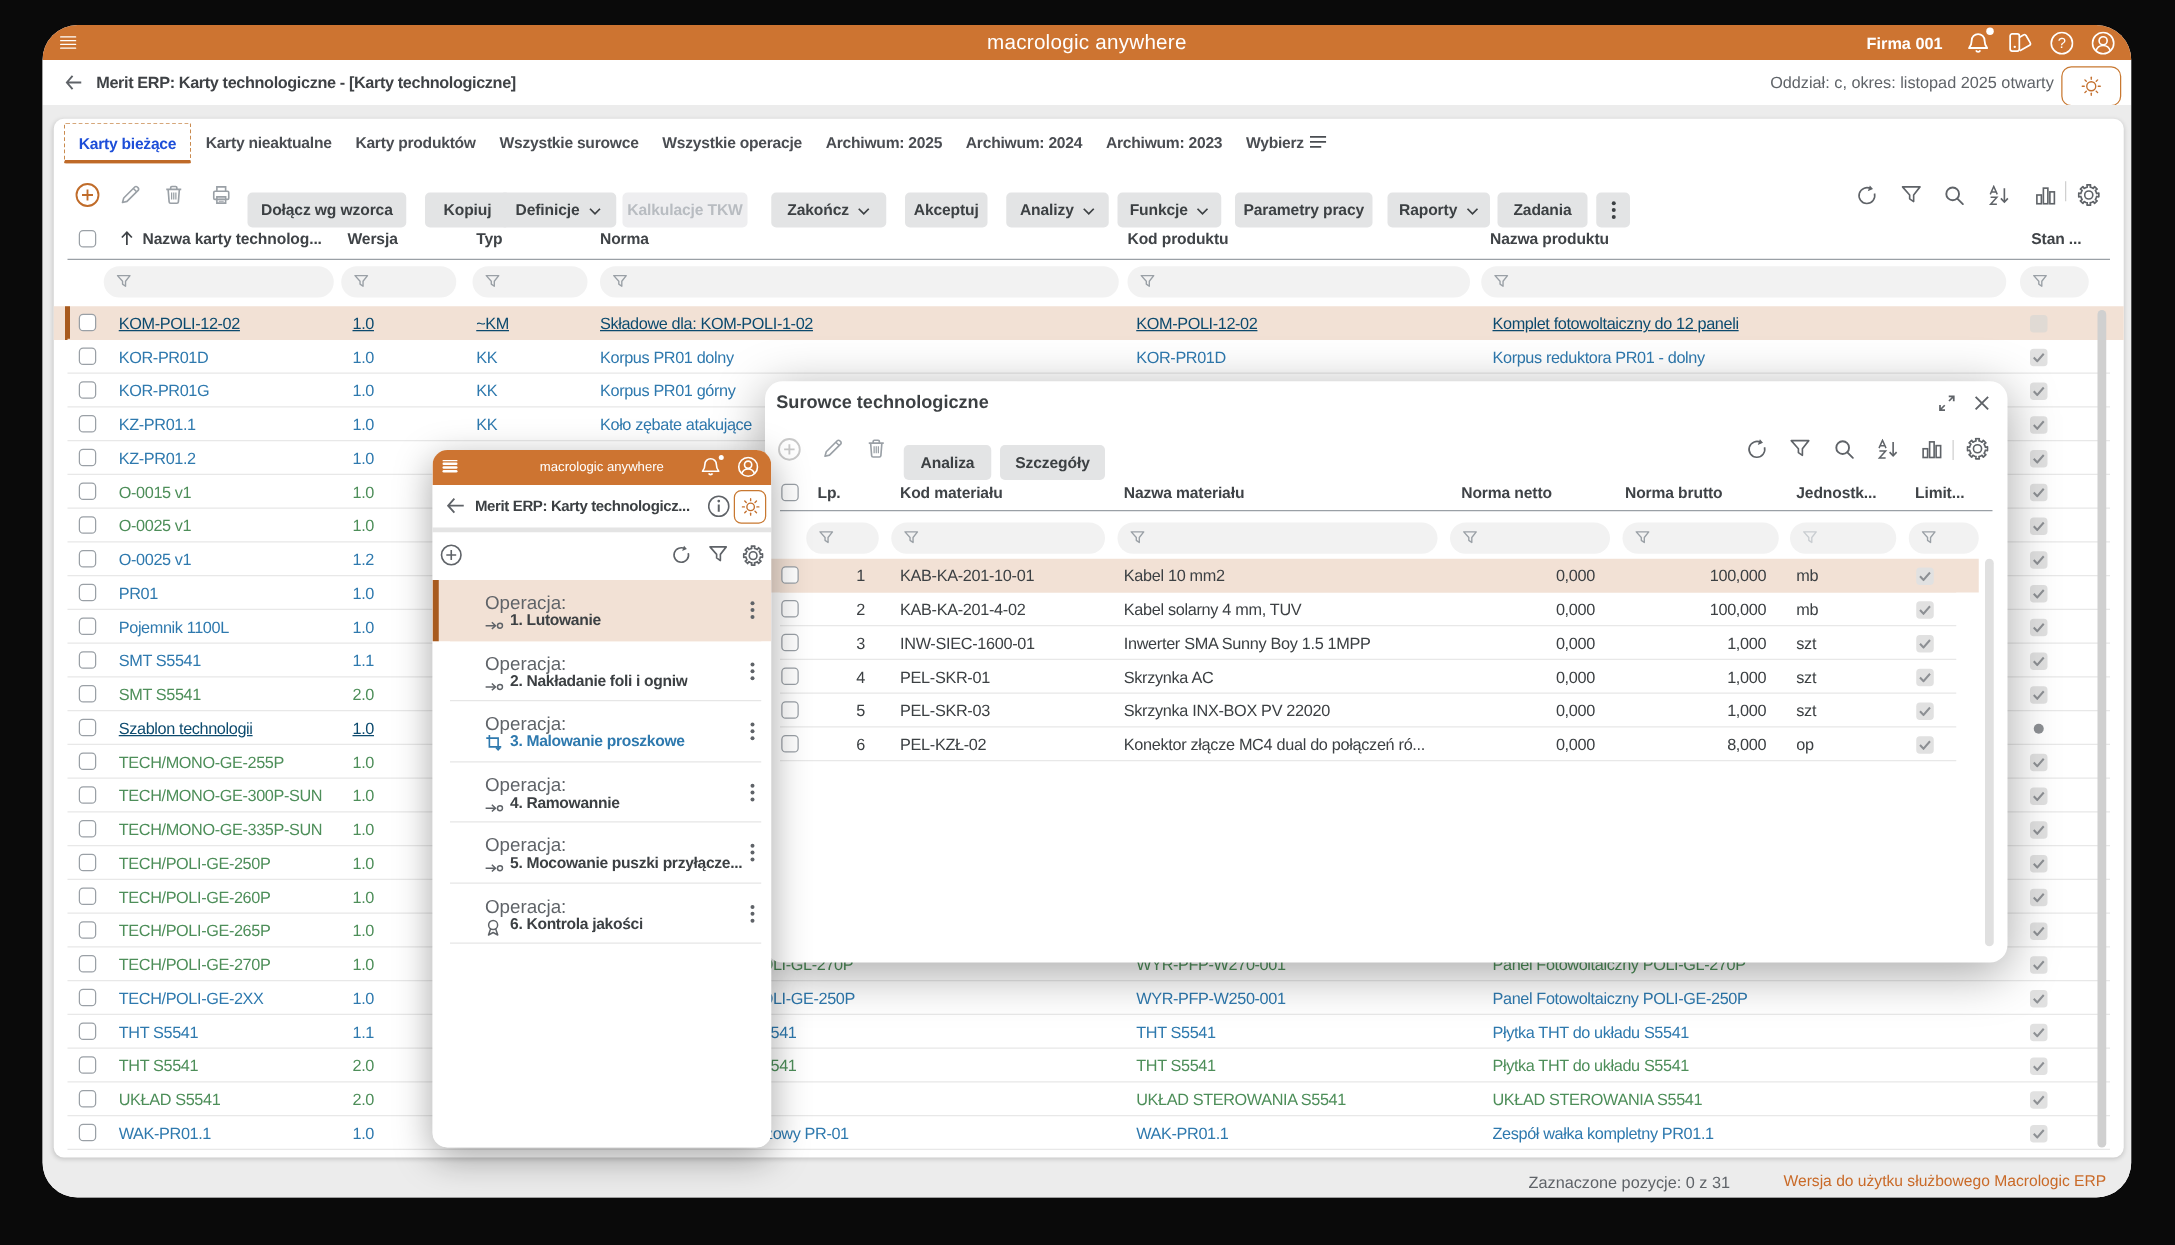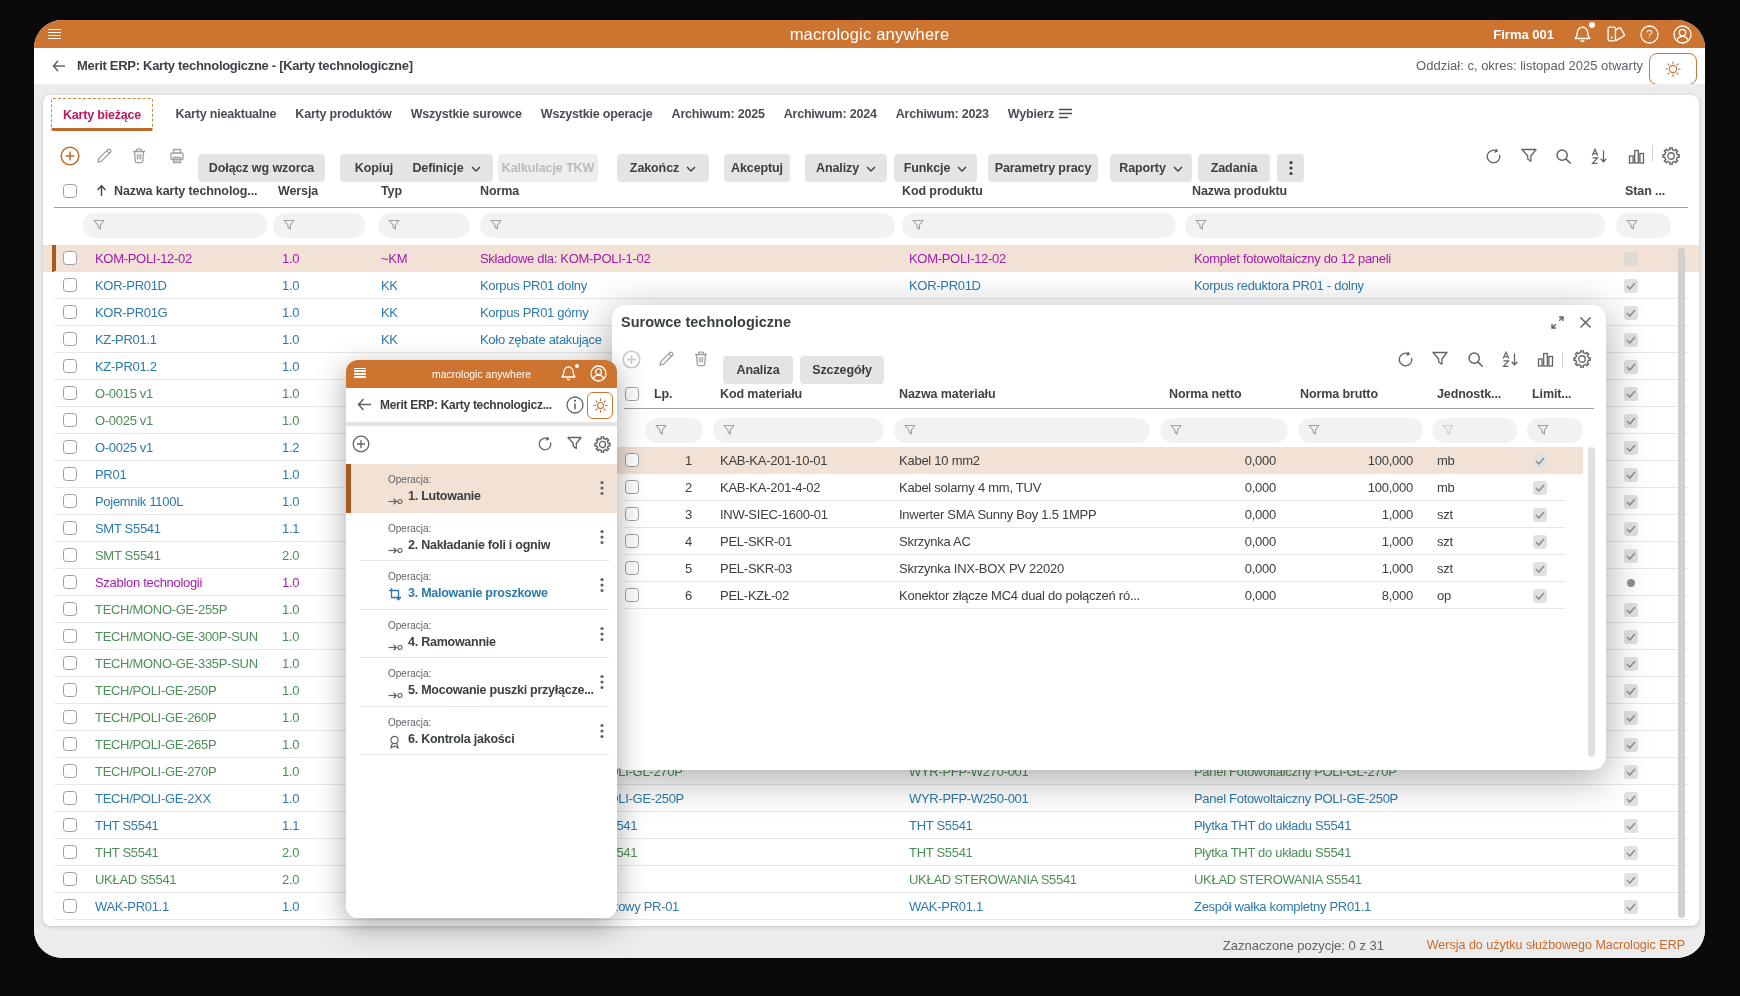--- a/index.html
+++ b/index.html
@@ -12,21 +12,21 @@
 #appright .icw { position:relative; height:19px; display:flex; align-items:center; }
 #belldot { position:absolute; right:-3px; top:-3px; width:6px; height:6px; background:#fff; border-radius:50%; }
 #titlebar { position:absolute; left:0; top:28px; width:100%; height:36px; background:#fff; }
 #tb-title { position:absolute; left:43px; top:0; height:36px; line-height:36px; font-size:13px; letter-spacing:-0.3px; font-weight:bold; color:#3f4246; }
 #tb-right { position:absolute; right:62px; top:0; height:36px; line-height:36px; font-size:13px; color:#5f6368; }
 #sunbtn { position:absolute; right:8px; top:5px; width:48px; height:32px; border:1px solid #c87831; border-radius:8px; }
 #graybg { position:absolute; left:0; top:64px; width:100%; height:874px; background:#ececec; }
 #card { position:absolute; left:9px; top:75px; width:1656px; height:831px; background:#fff; border-radius:8px; box-shadow:0 1px 4px rgba(0,0,0,0.18); }
 #tabs { position:absolute; left:8px; top:1px; height:36px; display:flex; align-items:center; }
 .tab { font-size:12.5px; font-weight:bold; letter-spacing:-0.2px; color:#4a4d52; padding:0 9.5px; height:33px; line-height:33px; white-space:nowrap; }
-.tab.active { color:#be185d; border:1px dashed #c98a4e; border-bottom:3px solid #bf6a28; border-radius:2px; padding:0 11px; margin-right:13px; }
+.tab.active { color:#1d4ed8; border:1px dashed #c98a4e; border-bottom:3px solid #bf6a28; border-radius:2px; padding:0 11px; margin-right:2px; }
 .tab .mico { display:inline-block; vertical-align:-1px; margin-left:5px; }
 #toolbar { position:absolute; left:0; top:37px; height:42px; width:1656px; }
 .tbico { position:absolute; top:9px; width:30px; height:30px; display:flex; align-items:center; justify-content:center; }
 .btn { position:absolute; top:11px; height:28px; line-height:28px; background:#e3e4e5; border-radius:4px; font-size:12.5px; font-weight:bold; letter-spacing:-0.1px; color:#3c4043; text-align:center; white-space:nowrap;margin-top:11px; }
 .btn.dis { background:#eeeef0; color:#b8bcc1; }
 .btn .car { display:inline-block; margin-left:7px; }
 #thead { position:absolute; left:0; top:81px; width:1656px; height:30px; }
 .hcell { position:absolute; top:0; height:30px; line-height:30px; font-size:12.5px; font-weight:bold; letter-spacing:-0.1px; color:#3f4347; white-space:nowrap; }
 #headline { position:absolute; left:11px; top:112px; width:1634px; height:1px; background:#9aa0a6; }
 #frow { position:absolute; left:0; top:113px; width:1656px; height:38px; }
@@ -34,21 +34,21 @@
 .pill svg { position:absolute; left:10px; top:6px; }
 #rows { position:absolute; left:0; top:150px; width:1656px; }
 .row { position:relative; width:100%; height:27px; font-size:13px; letter-spacing:-0.3px; }
 .row:after { content:""; position:absolute; left:11px; right:11px; bottom:0; height:1px; background:#e8e8e8; }
 .row span { position:absolute; top:0; line-height:27px; white-space:nowrap; }
 .row.sel { background:#f2e1d5; }
 .row.sel:after { background:#f2e1d5; }
 .selbar { position:absolute; left:9px; top:0; width:4px; height:27px; background:#a85a1e; }
 .cb { position:absolute; left:20px; top:6px; width:14px; height:14px; border:1.5px solid #9aa0a6; border-radius:3.5px; background:#fff; }
 .c-num { left:52px; } .c-wer { left:239px; } .c-typ { left:338px; } .c-opi { left:437px; } .c-kod { left:866px; } .c-naz { left:1151px; }
-.blue { color:#2e79ae; } .green { color:#4d8e59; } .dark { color:#a21caf; }
+.blue { color:#2e79ae; } .green { color:#4d8e59; } .dark { color:#0c4a6e;text-decoration:underline; }
 .stchk { position:absolute; left:1581px; top:6.5px; width:14px; height:14px; background:#e1e1e1; border-radius:3px; }
 .stchk svg { position:absolute; left:2px; top:3px; }
 .stdot { position:absolute; left:1584px; top:10px; width:8px; height:8px; background:#8d9094; border-radius:50%; }
 .stnone { position:absolute; left:1581px; top:6.5px; width:14px; height:14px; background:#e0dad4; border-radius:3px; }
 .row .stchk,.row .stnone,.drow .dchk { top:6.5px; }
 .row .stdot { top:10px; }
 #mainscroll { position:absolute; left:1644px; top:228px; width:7px; height:670px; background:#d0d0d0; border-radius:4px; }
 #status { position:absolute; left:0; top:906px; width:1671px; height:32px; font-size:13px; }
 #status .gray { position:absolute; right:321px; top:12px; color:#5f6368; }
 #status .orange { position:absolute; right:20px; top:12px; color:#c96a28; font-size:12.5px; }
@@ -77,21 +77,21 @@
 #ph-bar2 { position:absolute; left:0; top:28px; width:100%; height:34px; background:#fff; }
 #ph-t2 { position:absolute; left:34px; top:0; height:34px; line-height:34px; font-size:12px; letter-spacing:-0.3px; font-weight:bold; color:#3c4043; }
 #ph-sun { position:absolute; right:4px; top:4px; width:26px; height:27px; border:1px solid #c87831; border-radius:6px; }
 #ph-sep { position:absolute; left:0; top:62px; width:100%; height:4px; background:#e4e4e4; }
 #ph-body { position:absolute; left:0; top:66px; width:100%; height:492px; background:#fff; }
 #ph-toolbar { position:absolute; left:0; top:0; width:100%; height:38px; }
 .ph-item { position:absolute; left:0; width:100%; height:48.5px; }
 .ph-item:after { content:""; position:absolute; left:14px; right:8px; bottom:0; height:1px; background:#e6e6e6; }
 .ph-item.sel { background:#f2e1d5; } .ph-item.sel:after { background:#f2e1d5; }
 .ph-selbar { position:absolute; left:0; top:0; width:5px; height:100%; background:#a85a1e; }
-.ph-op { position:absolute; left:42px; top:10px; font-size:10px; color:#5f6368; }
+.ph-op { position:absolute; left:42px; top:10px; font-size:15px; color:#5f6368; }
 .ph-main { position:absolute; left:62px; top:25px; font-size:12.5px; letter-spacing:-0.25px; font-weight:bold; color:#3c4043; white-space:nowrap; max-width:190px; overflow:hidden; }
 .ph-main.blue { color:#2e79ae; }
 .ph-ic { position:absolute; left:42px; top:29px; }
 .ph-dots { position:absolute; right:13px; top:16px; }
 </style></head>
 <body>
 <div id="win">
     <div id="appbar">
       <div class="hamb">
         <i></i>

